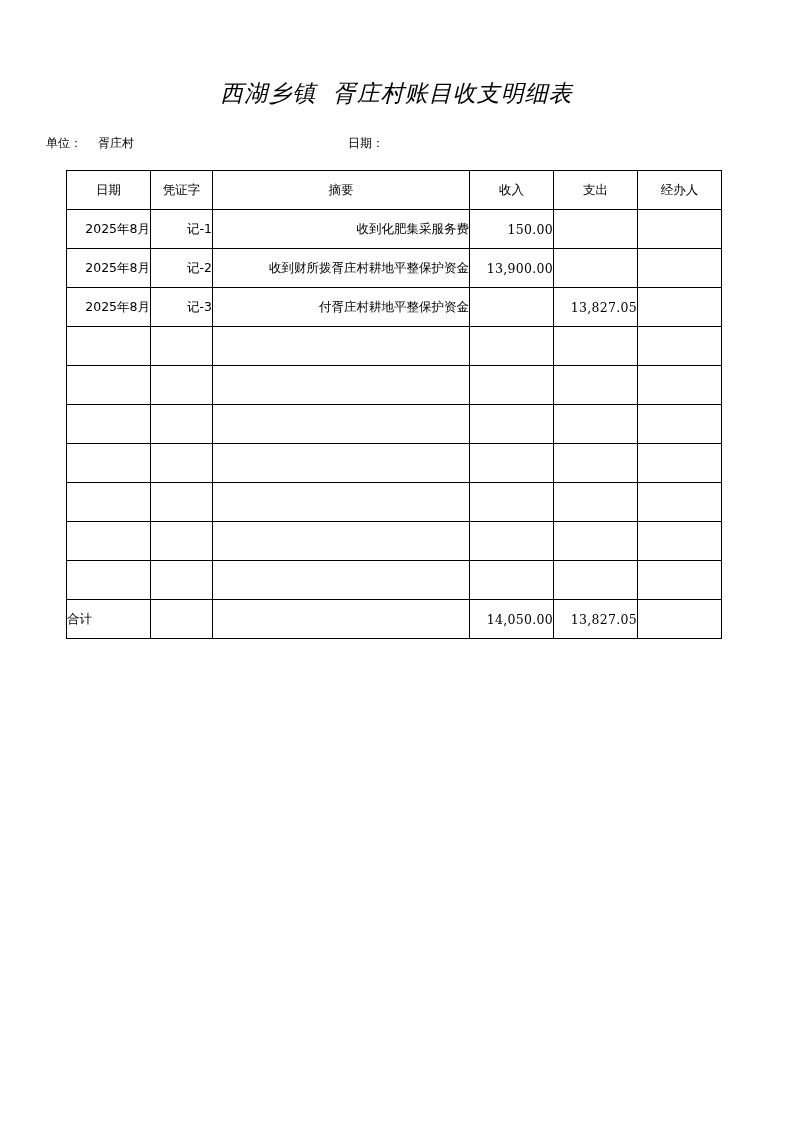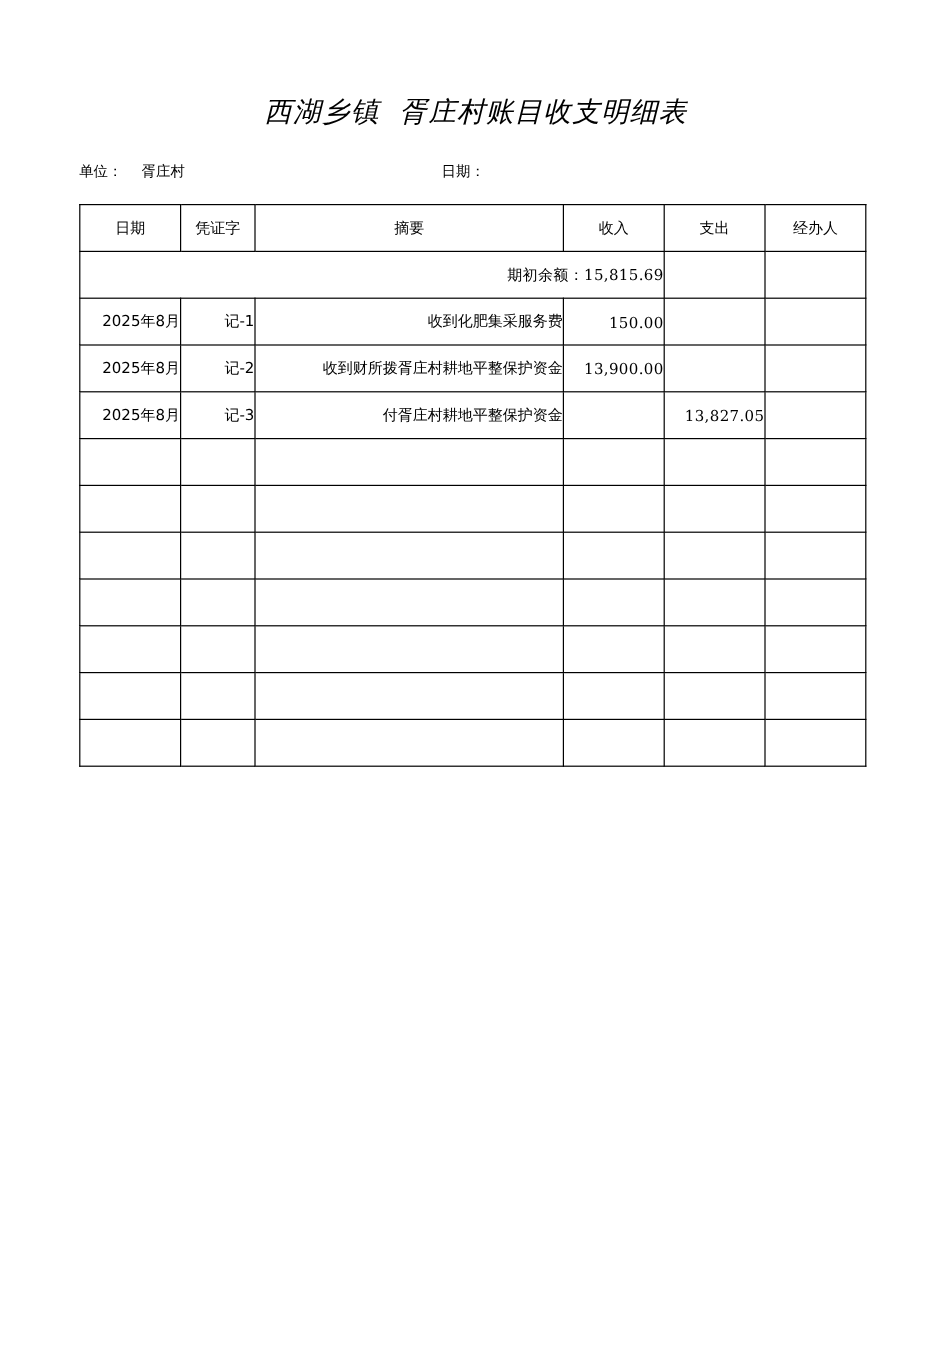--- a/index.html
+++ b/index.html
@@ -26,21 +26,21 @@
     font-size: 23px;
     letter-spacing: 1px;
     margin-top: 78px;
     font-family: "DejaVu Serif", "Liberation Serif", serif;
     font-weight: normal;
     white-space: pre;
     font-style: italic;
   }
   .meta-row {
     margin-top: 26px;
-    padding-left: 66px;
+    padding-left: 46px;
     padding-right: 66px;
     font-size: 12px;
     display: flex;
     align-items: center;
   }
   .meta-unit-label {
     margin-right: 16px;
   }
   .meta-unit-value {
     min-width: 170px;
@@ -137,27 +137,20 @@
         <td>日期</td>
         <td>凭证字</td>
         <td>摘要</td>
         <td>收入</td>
         <td>支出</td>
         <td>经办人</td>
       </tr>
     </thead>
     <tbody>
 
-      <tr class="opening-row">
-        <td colspan="4" class="opening-text num">
-          <span class="cn">期初余额：</span><span class="num">15,815.69</span>
-        </td>
-        <td></td>
-        <td></td>
-      </tr>
 
       <tr>
         <td class="cell-center">2025年8月</td>
         <td class="cell-center">记-1</td>
         <td class="cell-center">收到化肥集采服务费</td>
         <td class="cell-right num">150.00</td>
         <td class="cell-right num"></td>
         <td class="cell-center"></td>
       </tr>
 
@@ -235,18 +228,26 @@
 
       <tr class="empty-row">
         <td class="cell-center"></td>
         <td class="cell-center"></td>
         <td class="cell-center"></td>
         <td class="cell-right num"></td>
         <td class="cell-right num"></td>
         <td class="cell-center"></td>
       </tr>
 
+      <tr class="total-row">
+        <td class="total-label">合计</td>
+        <td></td>
+        <td></td>
+        <td class="cell-right num">14,050.00</td>
+        <td class="cell-right num">13,827.05</td>
+        <td class="cell-center"></td>
+      </tr>
 
 
     </tbody>
   </table>
 
 </div>
 
 </body></html>

